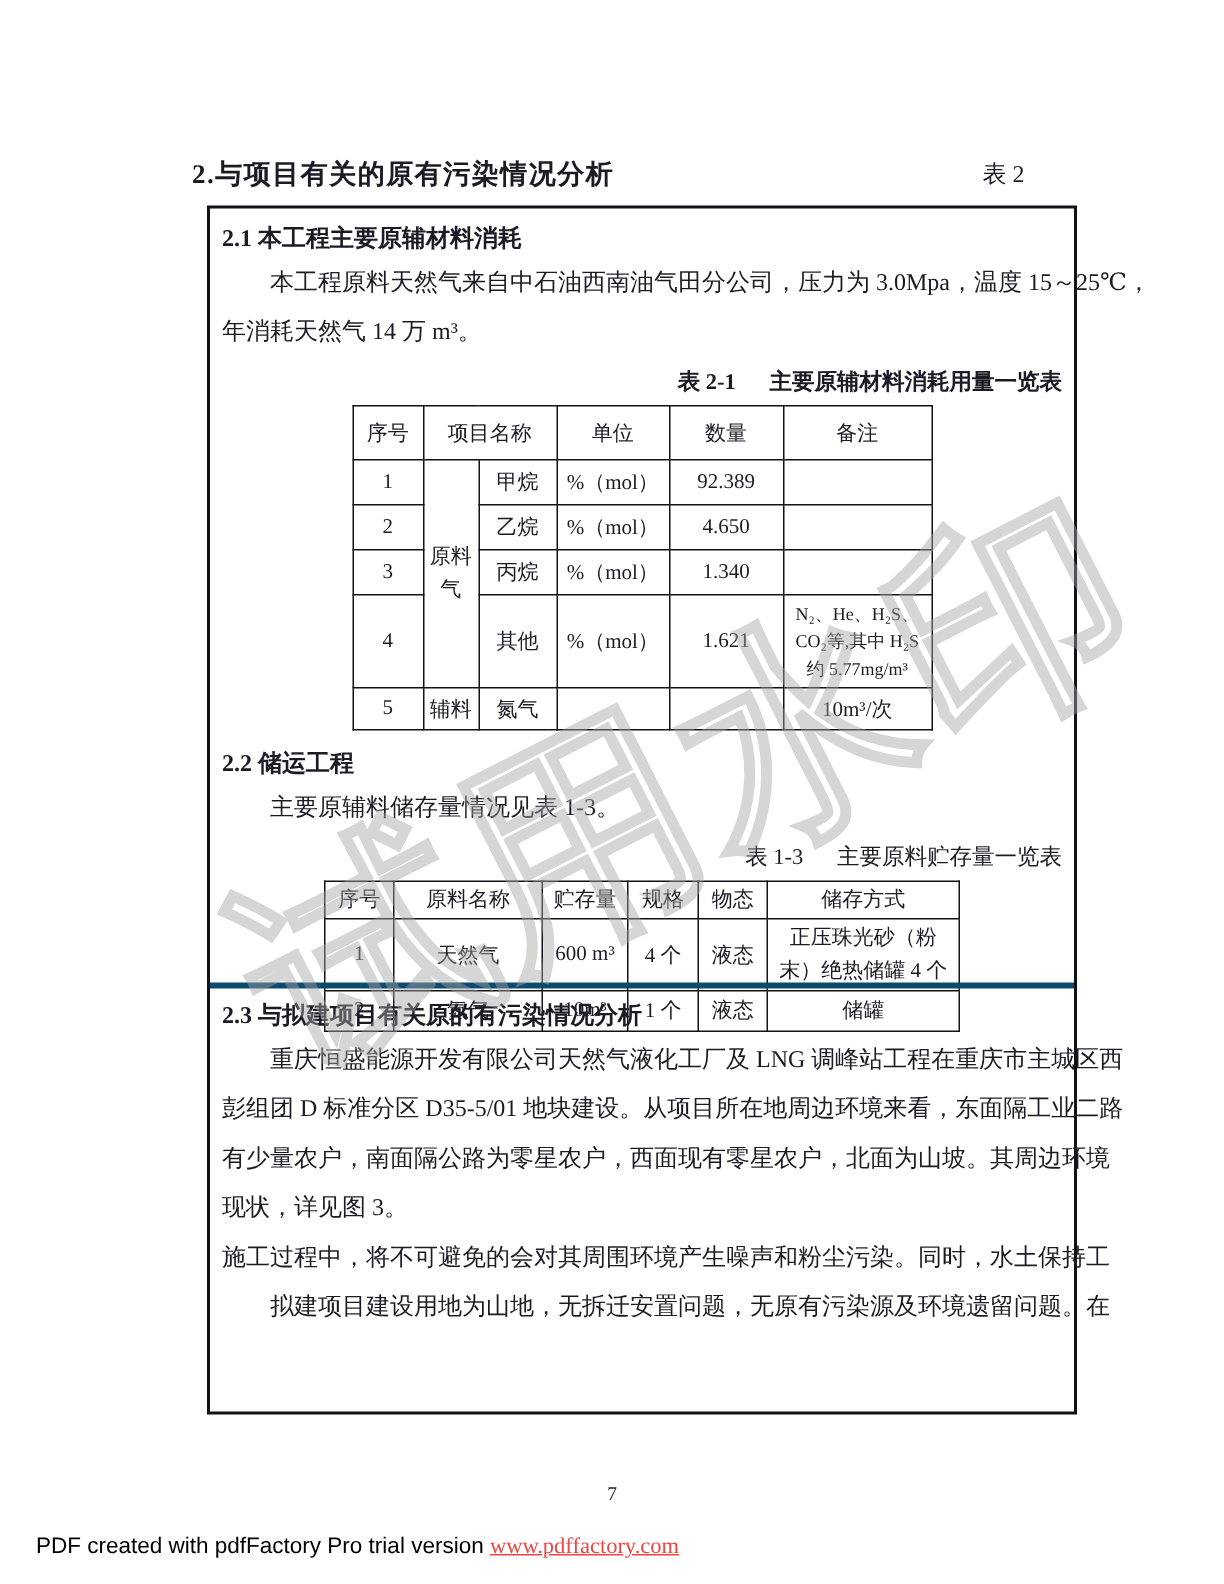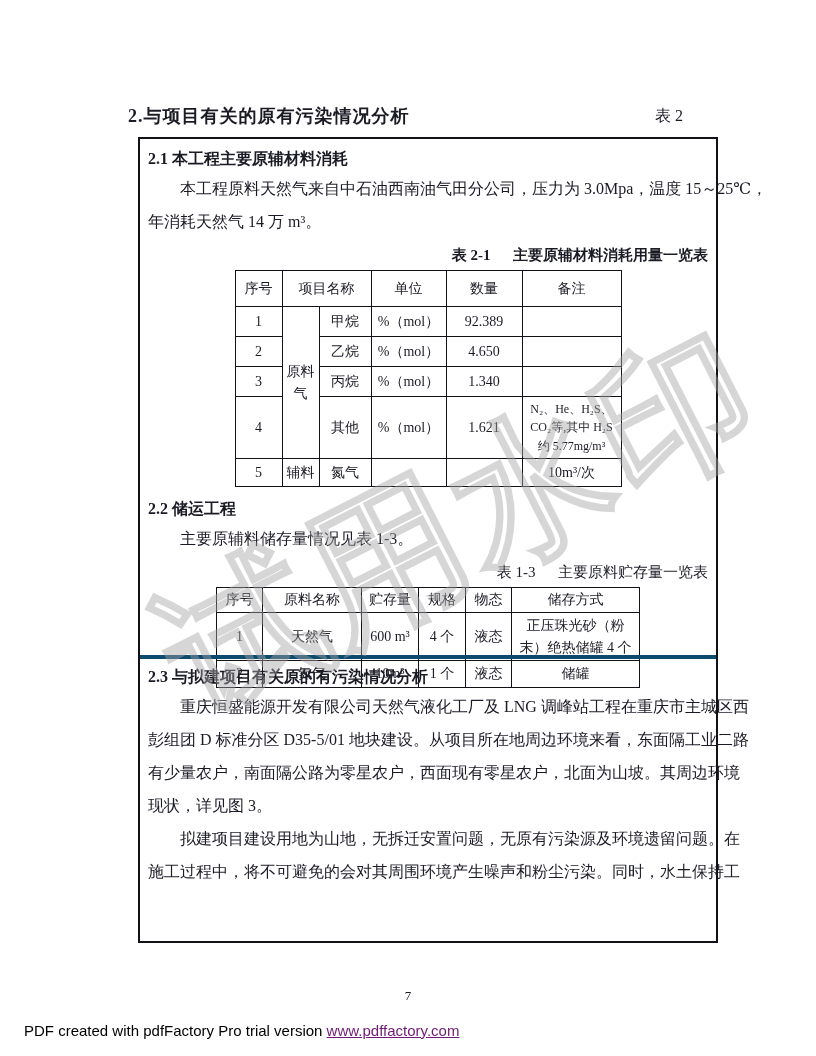--- a/index.html
+++ b/index.html
@@ -36,21 +36,21 @@
     font-size:155px;font-weight:bold;letter-spacing:6px;white-space:nowrap;
     transform:rotate(-27deg);color:transparent;
     -webkit-text-stroke:2.5px rgba(165,165,165,0.45);
     pointer-events:none;z-index:5;
   }
   .page-number{position:absolute;left:0;top:988px;width:100%;text-align:center;font-size:13px;}
   .pdf-footer{
     position:absolute;left:24px;top:1022px;font-size:15px;
     font-family:"Liberation Sans","DejaVu Sans",sans-serif;color:#000;
   }
-  .pdf-footer a{color:#701a75;text-decoration:underline;}
+  .pdf-footer a{color:#ef4444;text-decoration:underline;font-family:Liberation Serif, serif;}
 </style>
 </head>
 <body>
 
 <div class="doc-title">2.与项目有关的原有污染情况分析</div>
 <div class="corner-label">表 2</div>
 
 <div class="watermark">试用水印</div>
 
 <div class="main-box">
@@ -163,21 +163,21 @@
       </table>
 
   </div>
 
   <div class="sec-b">
     <div class="sec-heading">2.3 与拟建项目有关原的有污染情况分析</div>
     <div class="para-line indent">重庆恒盛能源开发有限公司天然气液化工厂及 LNG 调峰站工程在重庆市主城区西</div>
     <div class="para-line">彭组团 D 标准分区 D35-5/01 地块建设。从项目所在地周边环境来看，东面隔工业二路</div>
     <div class="para-line">有少量农户，南面隔公路为零星农户，西面现有零星农户，北面为山坡。其周边环境</div>
     <div class="para-line">现状，详见图 3。</div>
+    <div class="para-line">施工过程中，将不可避免的会对其周围环境产生噪声和粉尘污染。同时，水土保持工</div>
     <div class="para-line indent">拟建项目建设用地为山地，无拆迁安置问题，无原有污染源及环境遗留问题。在</div>
-    <div class="para-line">施工过程中，将不可避免的会对其周围环境产生噪声和粉尘污染。同时，水土保持工</div>
   </div>
 
 </div>
 
 <div class="page-number">7</div>
 
 <div class="pdf-footer"><span>PDF created with pdfFactory Pro trial version </span><a href="#">www.pdffactory.com</a></div>
 
 </body></html>

